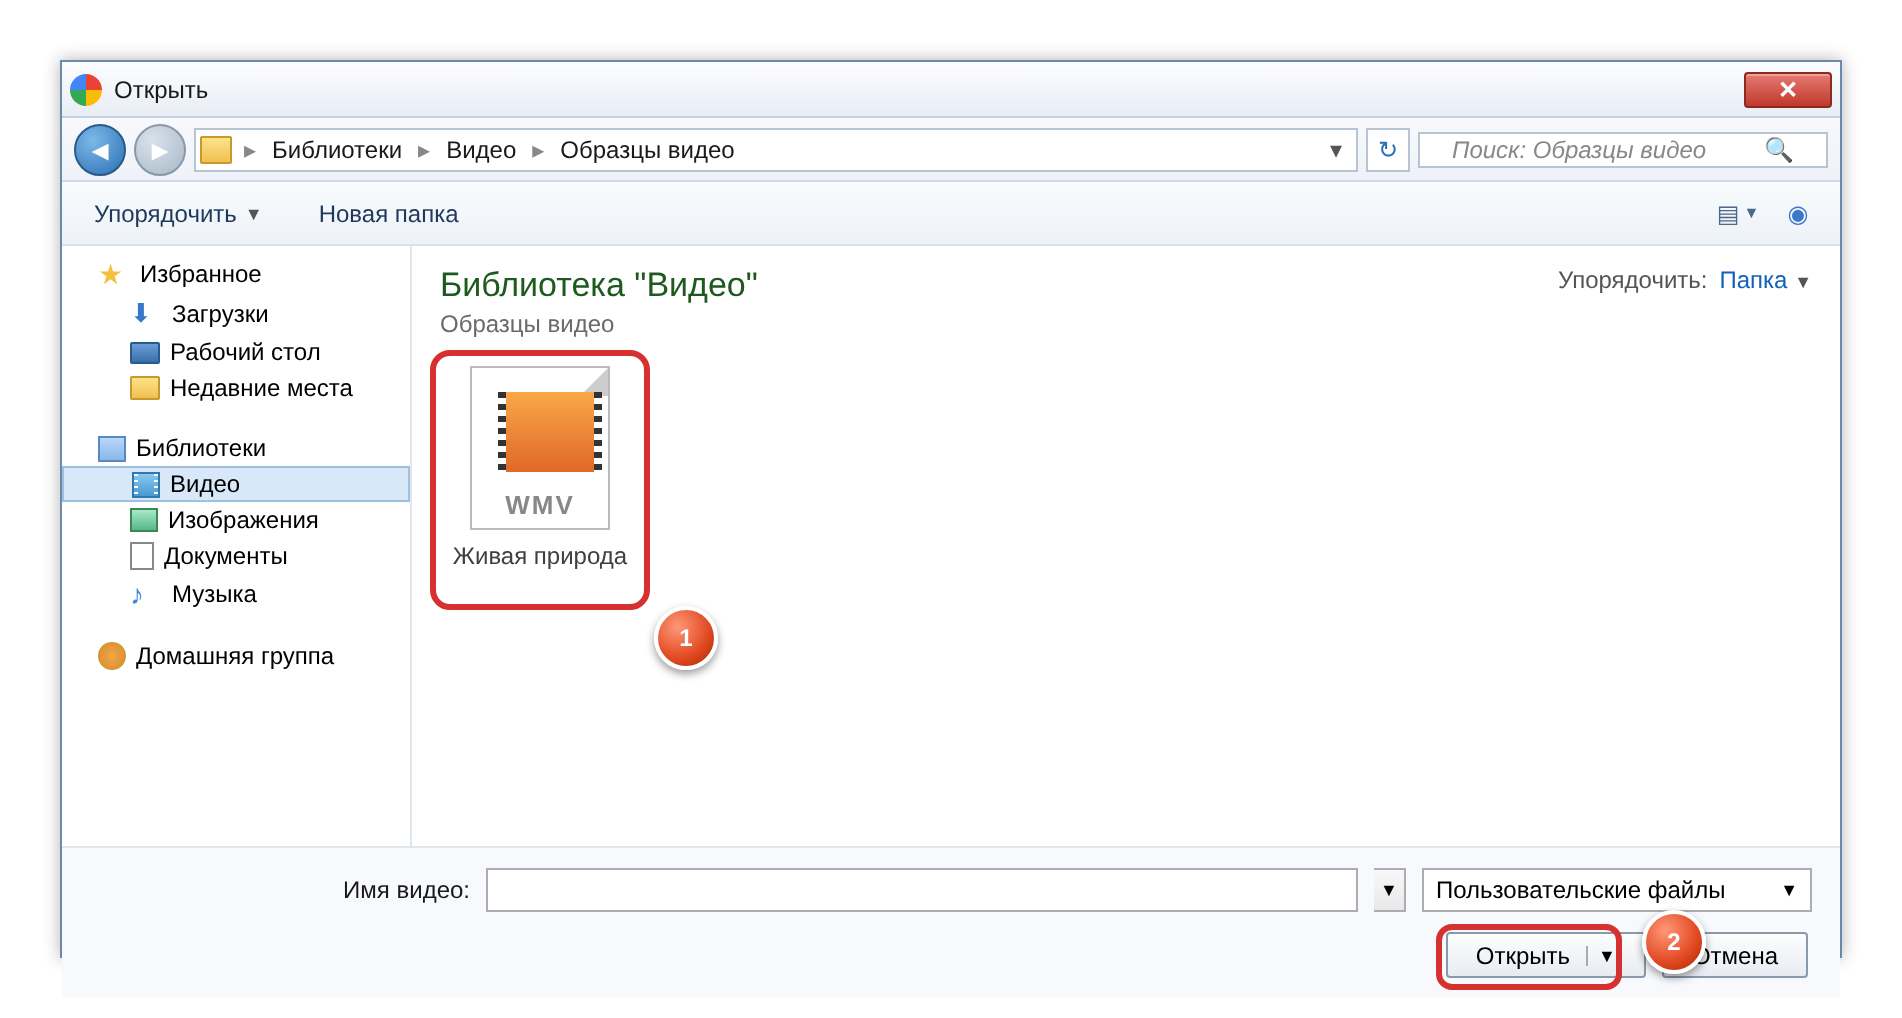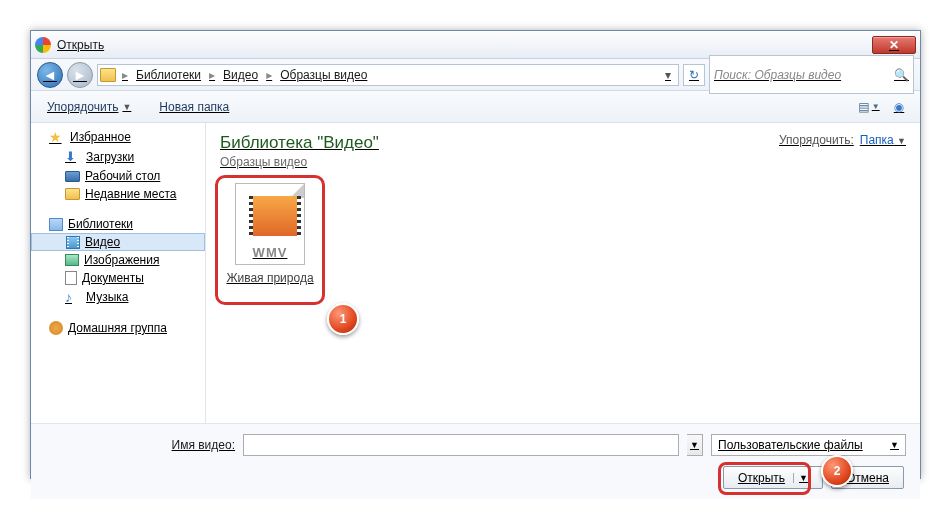--- a/index.html
+++ b/index.html
@@ -1,35 +1,35 @@
 <!DOCTYPE html>
 <html><head>
 <meta charset="utf-8">
 <style>
 * { box-sizing: border-box; margin: 0; padding: 0; font-family: "Segoe UI", Tahoma, sans-serif; font-size: 12px; }
 body { background: #fff; width: 951px; height: 509px; position: relative; }
 
-.window { position: absolute; left: 30px; top: 30px; width: 891px; height: 449px; border: 1px solid #6b8aab; background: #fff; box-shadow: 0 0 8px rgba(0,0,0,0.3); text-decoration: underline; }
+.window { position: absolute; left: 30px; top: 30px; width: 891px; height: 449px; border: 1px solid #6b8aab; background: #fff; box-shadow: 0 0 8px rgba(0,0,0,0.3); }
 
 .titlebar { height: 28px; background: linear-gradient(#fdfdfe, #e8edf5); border-bottom: 1px solid #c5d1e0; display: flex; align-items: center; padding: 0 4px; }
 .titlebar .app-icon { width: 16px; height: 16px; margin-right: 6px; border-radius: 50%; background: conic-gradient(#ea4335 0 90deg, #fbbc05 90deg 180deg, #34a853 180deg 270deg, #4285f4 270deg 360deg); }
 .titlebar .title { flex: 1; color: #1a1a1a; }
 .titlebar .close { width: 44px; height: 18px; background: linear-gradient(#e67a73, #c0392b); border: 1px solid #8b2a20; border-radius: 2px; display: flex; align-items: center; justify-content: center; color: #fff; font-weight: bold; box-shadow: inset 0 1px 0 rgba(255,255,255,0.3); cursor: pointer; }
 
 .navbar { height: 32px; background: linear-gradient(#f7f9fc, #eef2f8); border-bottom: 1px solid #d0d9e6; display: flex; align-items: center; padding: 0 6px; gap: 4px; }
 .nav-btn { width: 26px; height: 26px; border-radius: 50%; background: radial-gradient(circle at 35% 30%, #7db8e8, #2a6fb5); border: 1px solid #2a5a8a; display: flex; align-items: center; justify-content: center; color: #fff; font-size: 14px; cursor: pointer; }
 .nav-btn.fwd { background: radial-gradient(circle at 35% 30%, #d8e2ec, #a8b8c8); border-color: #8a98a8; }
 .breadcrumb { flex: 1; height: 22px; border: 1px solid #b8c4d4; background: #fff; display: flex; align-items: center; padding: 0 2px; }
 .bc-icon { width: 16px; height: 14px; background: linear-gradient(#fce38a, #f0c050); border: 1px solid #c89830; border-radius: 1px; margin-right: 2px; }
 .bc-sep { color: #888; padding: 0 4px; }
 .bc-item { color: #1a1a1a; padding: 2px 4px; cursor: pointer; }
 .bc-end { margin-left: auto; display: flex; align-items: center; }
 .bc-drop { color: #555; padding: 0 5px; cursor: pointer; }
 .refresh { width: 22px; height: 22px; border: 1px solid #b8c4d4; background: #fff; display: flex; align-items: center; justify-content: center; color: #2a6fb5; cursor: pointer; }
-.search { width: 205px; height: 39px; border: 1px solid #b8c4d4; background: #fff; display: flex; align-items: center; padding: 0 4px; color: #888; font-style: italic; }
+.search { width: 205px; height: 18px; border: 1px solid #b8c4d4; background: #fff; display: flex; align-items: center; padding: 0 16px; color: #888; font-style: italic; }
 .search .mag { margin-left: auto; color: #4a7ab0; font-style: normal; }
 
 .toolbar { height: 32px; background: linear-gradient(#f9fbfd, #edf2f8); border-bottom: 1px solid #d8e0eb; display: flex; align-items: center; padding: 0 8px; gap: 12px; }
 .tb-btn { color: #1e395b; padding: 4px 8px; cursor: pointer; display: flex; align-items: center; gap: 4px; }
 .tb-btn .drop { font-size: 9px; color: #555; }
 .tb-right { margin-left: auto; display: flex; gap: 4px; }
 .tb-icon { width: 26px; height: 22px; border: 1px solid transparent; display: flex; align-items: center; justify-content: center; color: #4a6a8a; cursor: pointer; }
 
 .body { display: flex; height: 300px; }
 .sidebar { width: 175px; border-right: 1px solid #e0e6ee; overflow-y: auto; padding: 4px 0; position: relative; }

